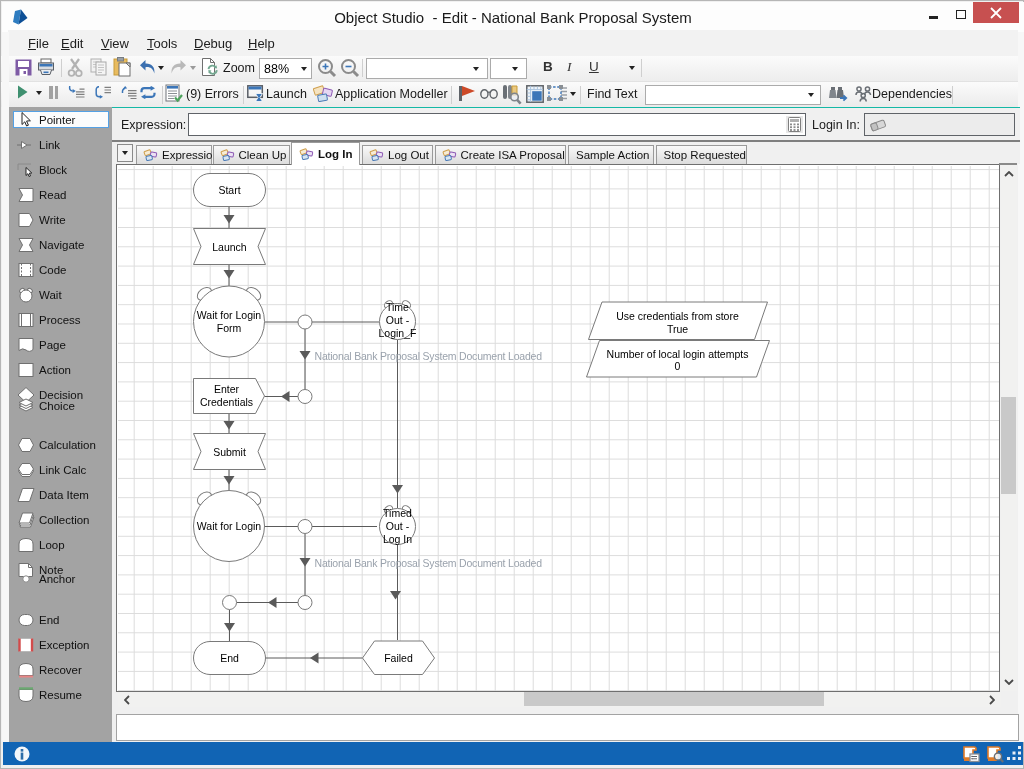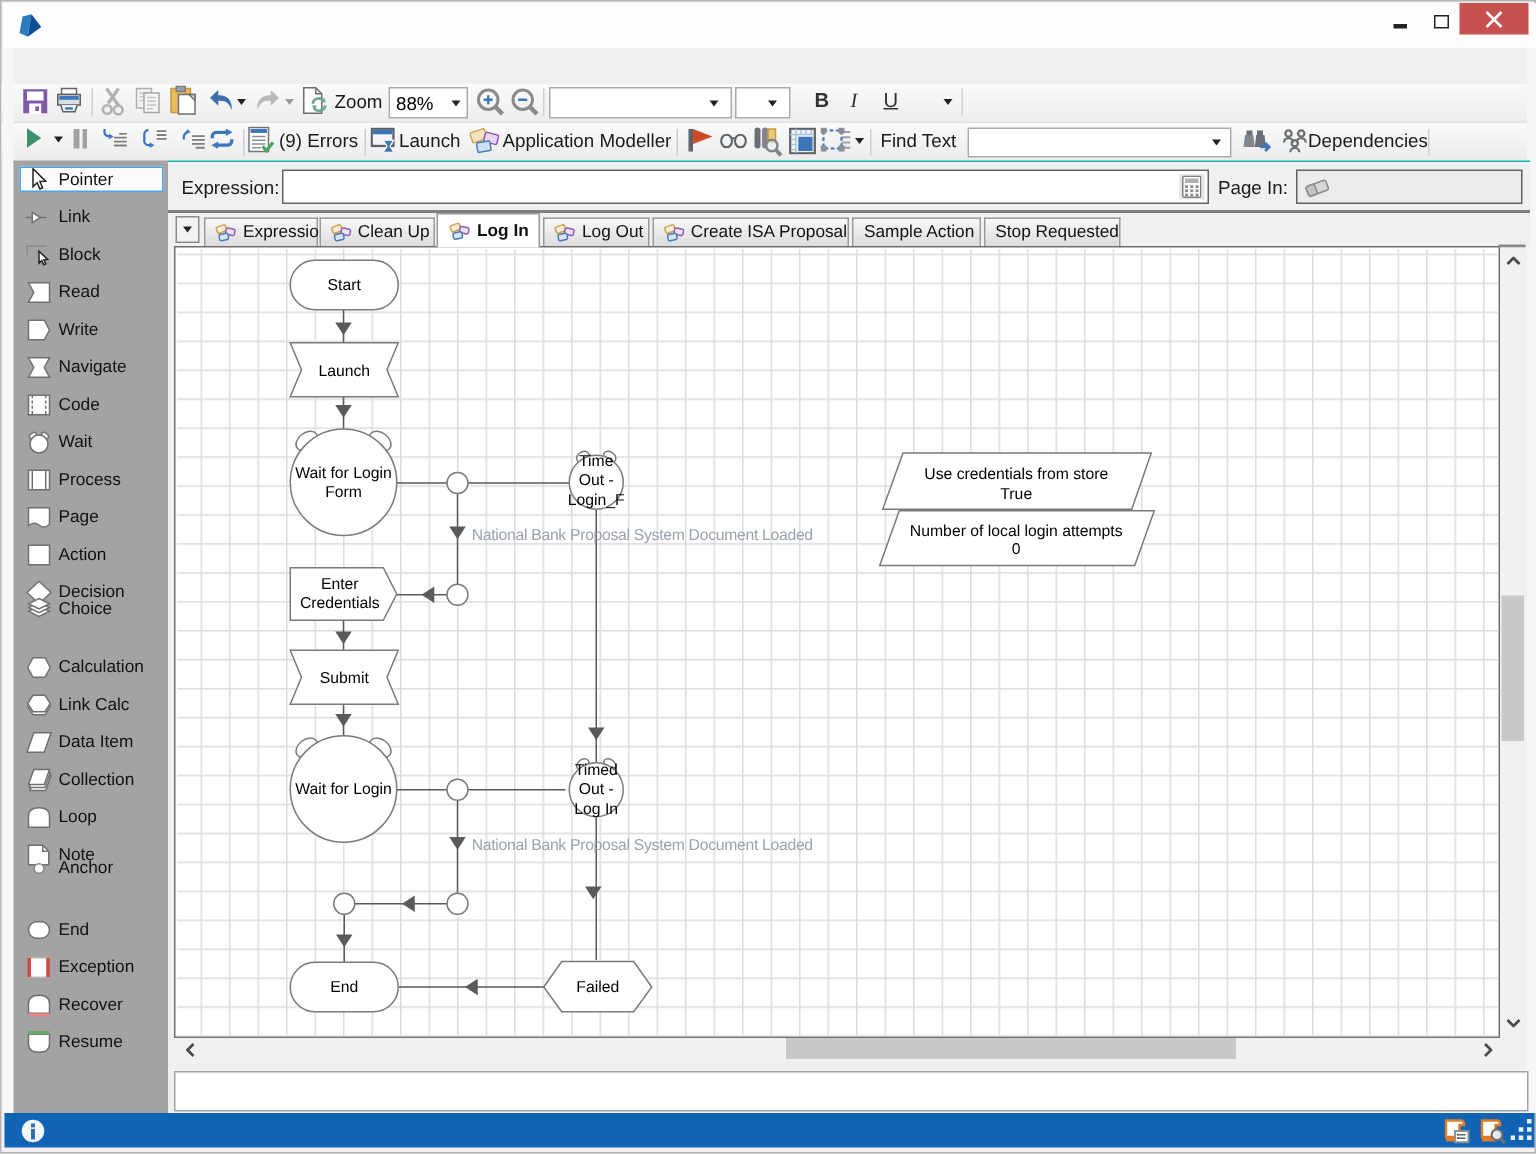--- a/index.html
+++ b/index.html
@@ -44,30 +44,39 @@
 #bstrip{position:absolute;left:115px;top:713px;width:903px;height:27px;background:#fff;border:1px solid #a3a3a3}
 #statusbar{position:absolute;left:2px;top:741px;width:1020px;height:23px;background:#1164b4;color:#fff;font-size:11.5px}
 </style></head>
 <body>
 <div id="win">
  <div id="titlebar">
   <svg class="abs" style="left:10px;top:7px" width="17" height="17" viewBox="0 0 17 17">
     <polygon points="3,2 9,0.5 6.5,15.5 1,13" fill="#2e7cc0"></polygon>
     <polygon points="9,0.5 15.5,9 6.5,15.5" fill="#0d4f96"></polygon>
   </svg>
+  <div id="title">Object Studio&nbsp; - Edit - National Bank Proposal System</div>
   <div class="abs" style="left:927px;top:14px;width:9px;height:3px;background:#222"></div>
   <div class="abs" style="left:954px;top:8px;width:10px;height:9px;border:1.5px solid #222"></div>
   <div id="closebtn">
    <svg class="abs" style="left:17px;top:5px" width="12" height="12" viewBox="0 0 12 12">
     <path d="M1,1 L11,11 M11,1 L1,11" stroke="#fff" stroke-width="1.8"></path>
    </svg>
   </div>
  </div>
  <div class="abs" style="left:1px;top:31px;width:7px;height:710px;background:#f7f7f7;z-index:3"></div>
  <div class="abs" style="left:1017px;top:31px;width:6px;height:710px;background:#f7f7f7"></div>
+ <div id="menubar">
+  <span style="left:20px"><u>F</u>ile</span>
+  <span style="left:53px"><u>E</u>dit</span>
+  <span style="left:93px"><u>V</u>iew</span>
+  <span style="left:139px"><u>T</u>ools</span>
+  <span style="left:186px"><u>D</u>ebug</span>
+  <span style="left:240px"><u>H</u>elp</span>
+ </div>
  <div id="tb1">
   <svg class="abs" style="left:14px;top:3px" width="17" height="17" viewBox="0 0 17 17">
    <rect x="0.5" y="0.5" width="16" height="16" fill="#7e5ba5"></rect>
    <rect x="3" y="2" width="11" height="6" fill="#fff"></rect>
    <rect x="4.5" y="10" width="8" height="7" fill="#fff"></rect>
    <rect x="8.5" y="12" width="2.5" height="3" fill="#7e5ba5"></rect>
   </svg>
   <svg class="abs" style="left:36px;top:2px" width="18" height="18" viewBox="0 0 18 18">
    <rect x="4" y="1" width="10" height="4" fill="#fff" stroke="#666"></rect>
    <rect x="1.5" y="5" width="15" height="7" fill="#d9dce0" stroke="#5a5f66"></rect>
@@ -283,21 +292,21 @@
               <rect x="2" y="9.3" width="2" height="1.8"></rect>
               <rect x="5.5" y="9.3" width="2" height="1.8"></rect>
               <rect x="9" y="9.3" width="2" height="1.8"></rect>
               <rect x="2" y="12.1" width="2" height="1.8"></rect>
               <rect x="5.5" y="12.1" width="2" height="1.8"></rect>
               <rect x="9" y="12.1" width="2" height="1.8"></rect>
             </g>
      </svg>
     </div>
   </div>
-  <div class="abs" style="left:700px;top:10px;font-size:12.5px;color:#1a1a1a">Page In:</div>
+  <div class="abs" style="left:700px;top:10px;font-size:12.5px;color:#1a1a1a">Login In:</div>
   <div class="abs" style="left:752px;top:5px;width:151px;height:23px;background:#ececec;border:1px solid #5f6368">
    <svg class="abs" style="left:4px;top:3px" width="18" height="15" viewBox="0 0 18 15">
     <g transform="rotate(-20 9 8)">
      <rect x="2" y="5" width="14" height="7" rx="1.5" fill="#d7d7d7" stroke="#8a8a8a"></rect>
      <rect x="2" y="5" width="6" height="7" rx="1.5" fill="#c2c2c2" stroke="#8a8a8a"></rect>
     </g>
    </svg>
   </div>
  </div>
  <div id="sidebar">

